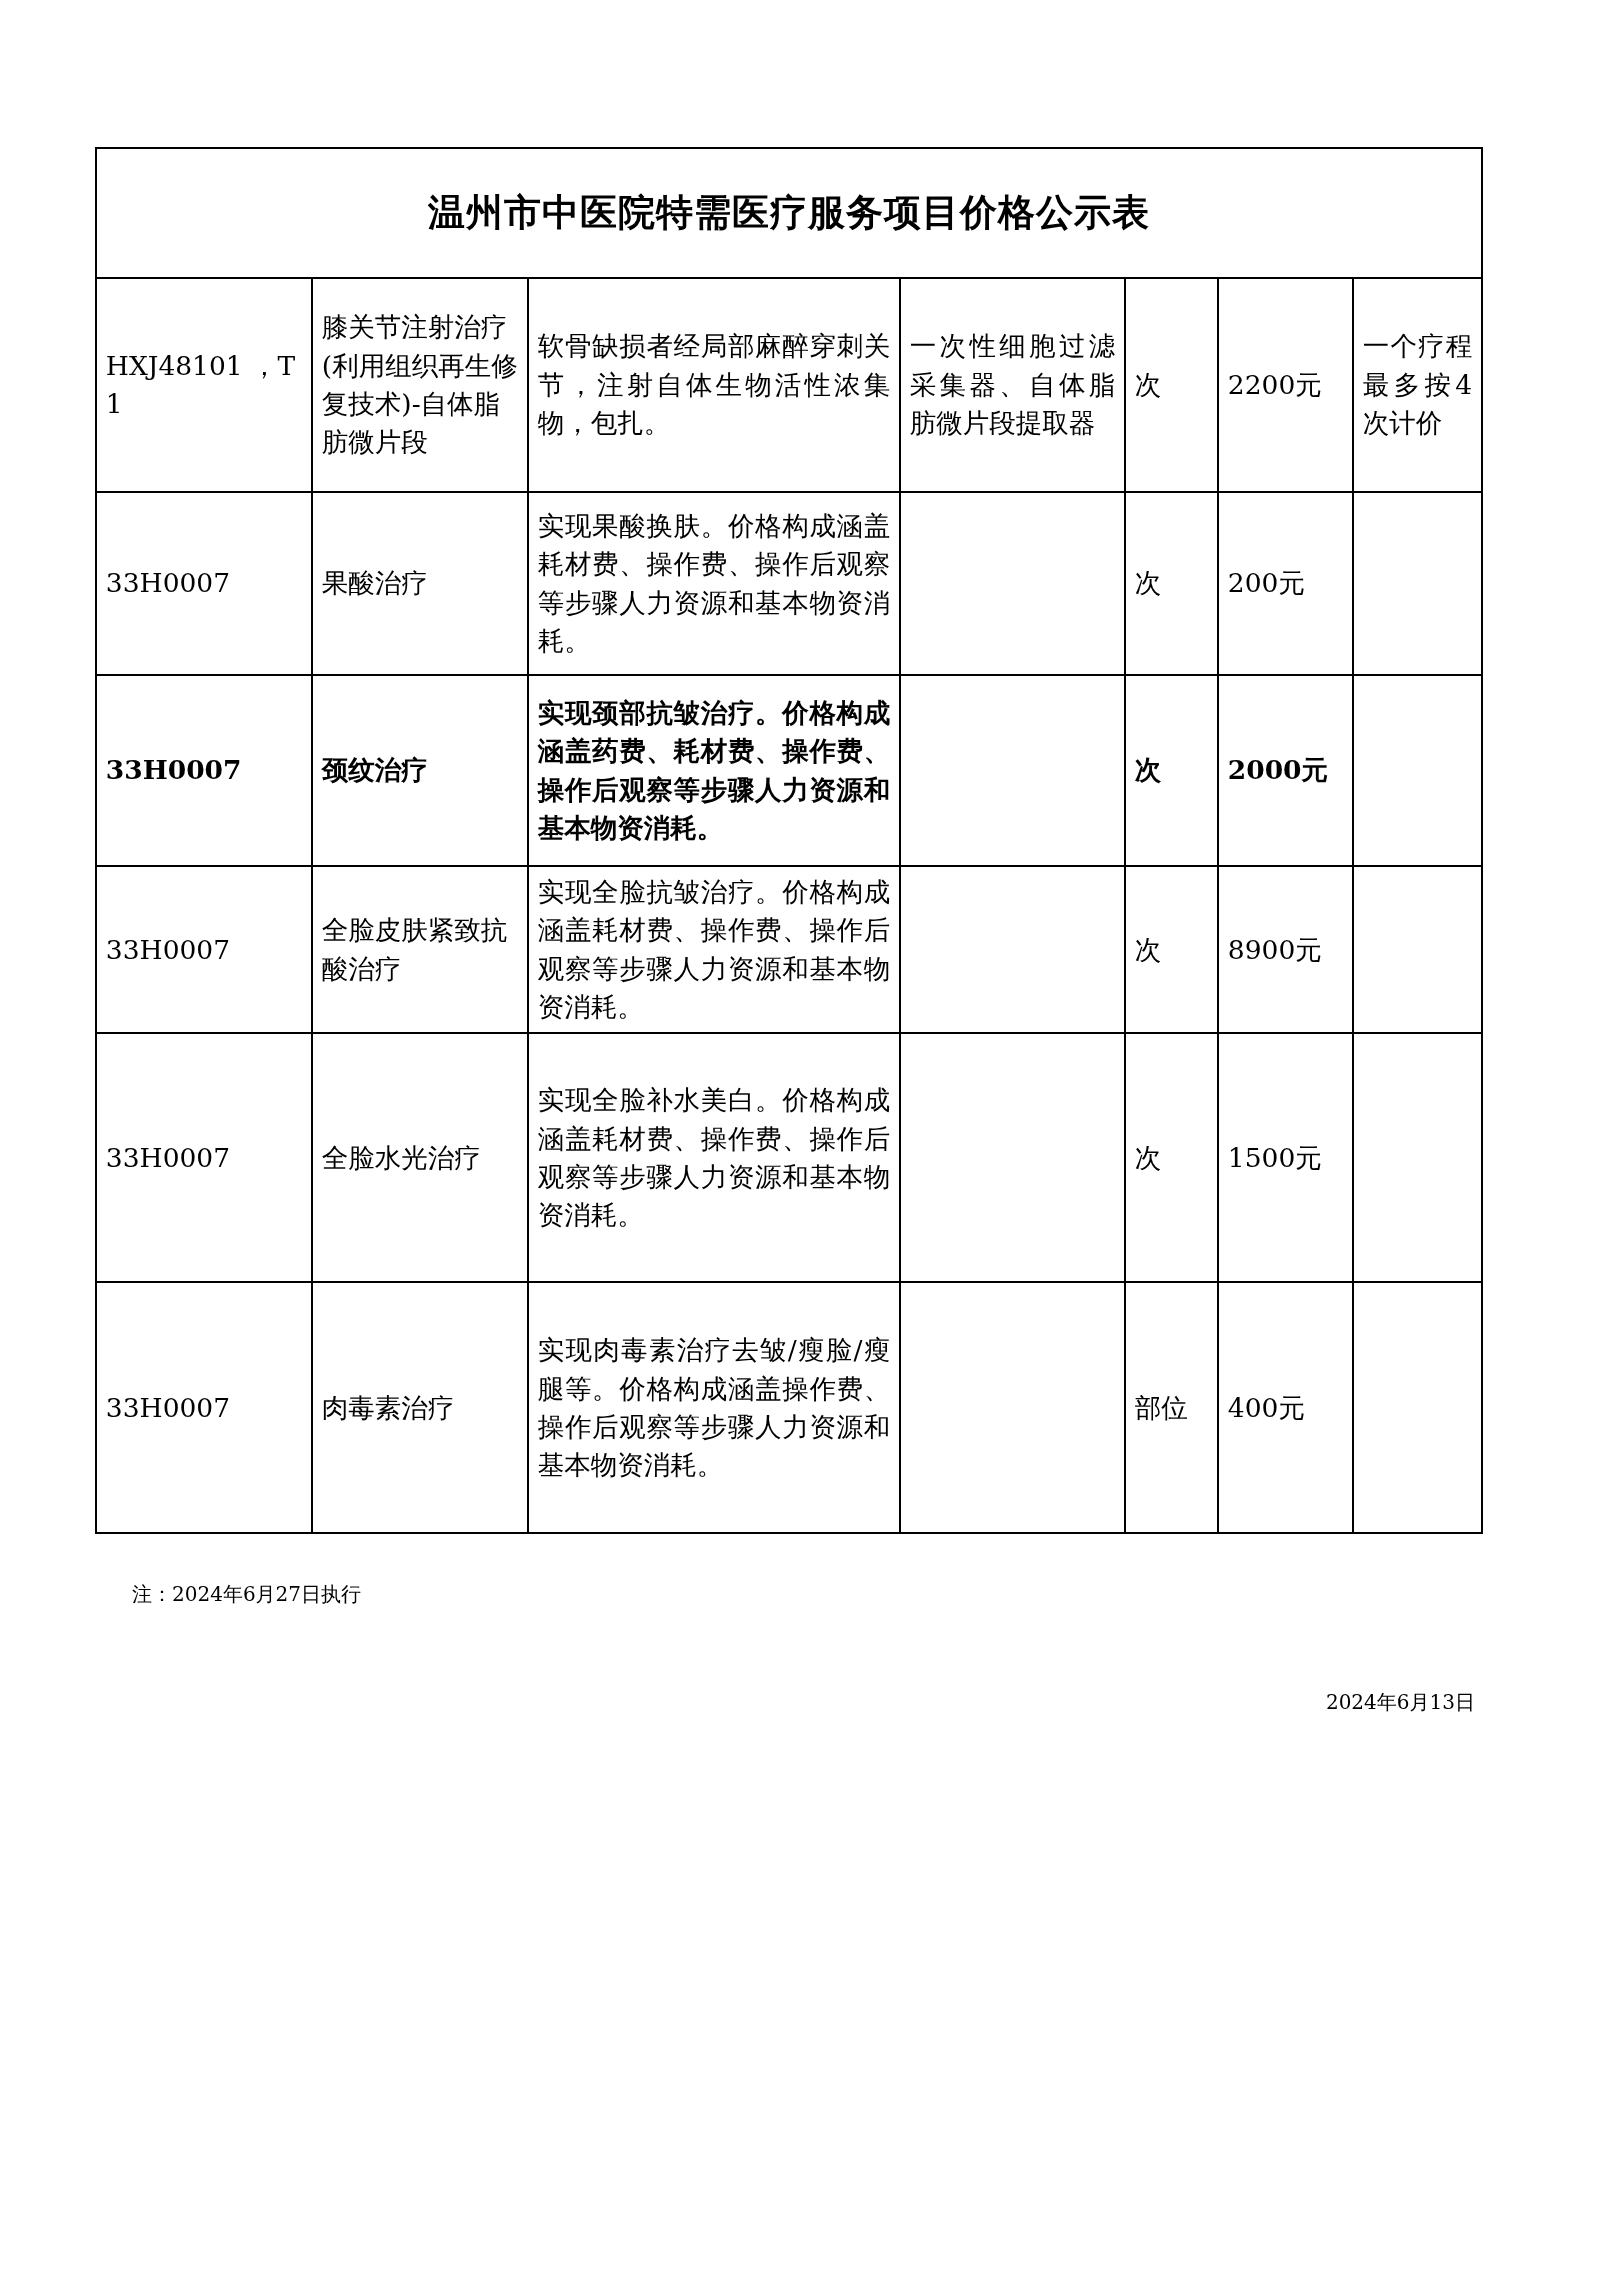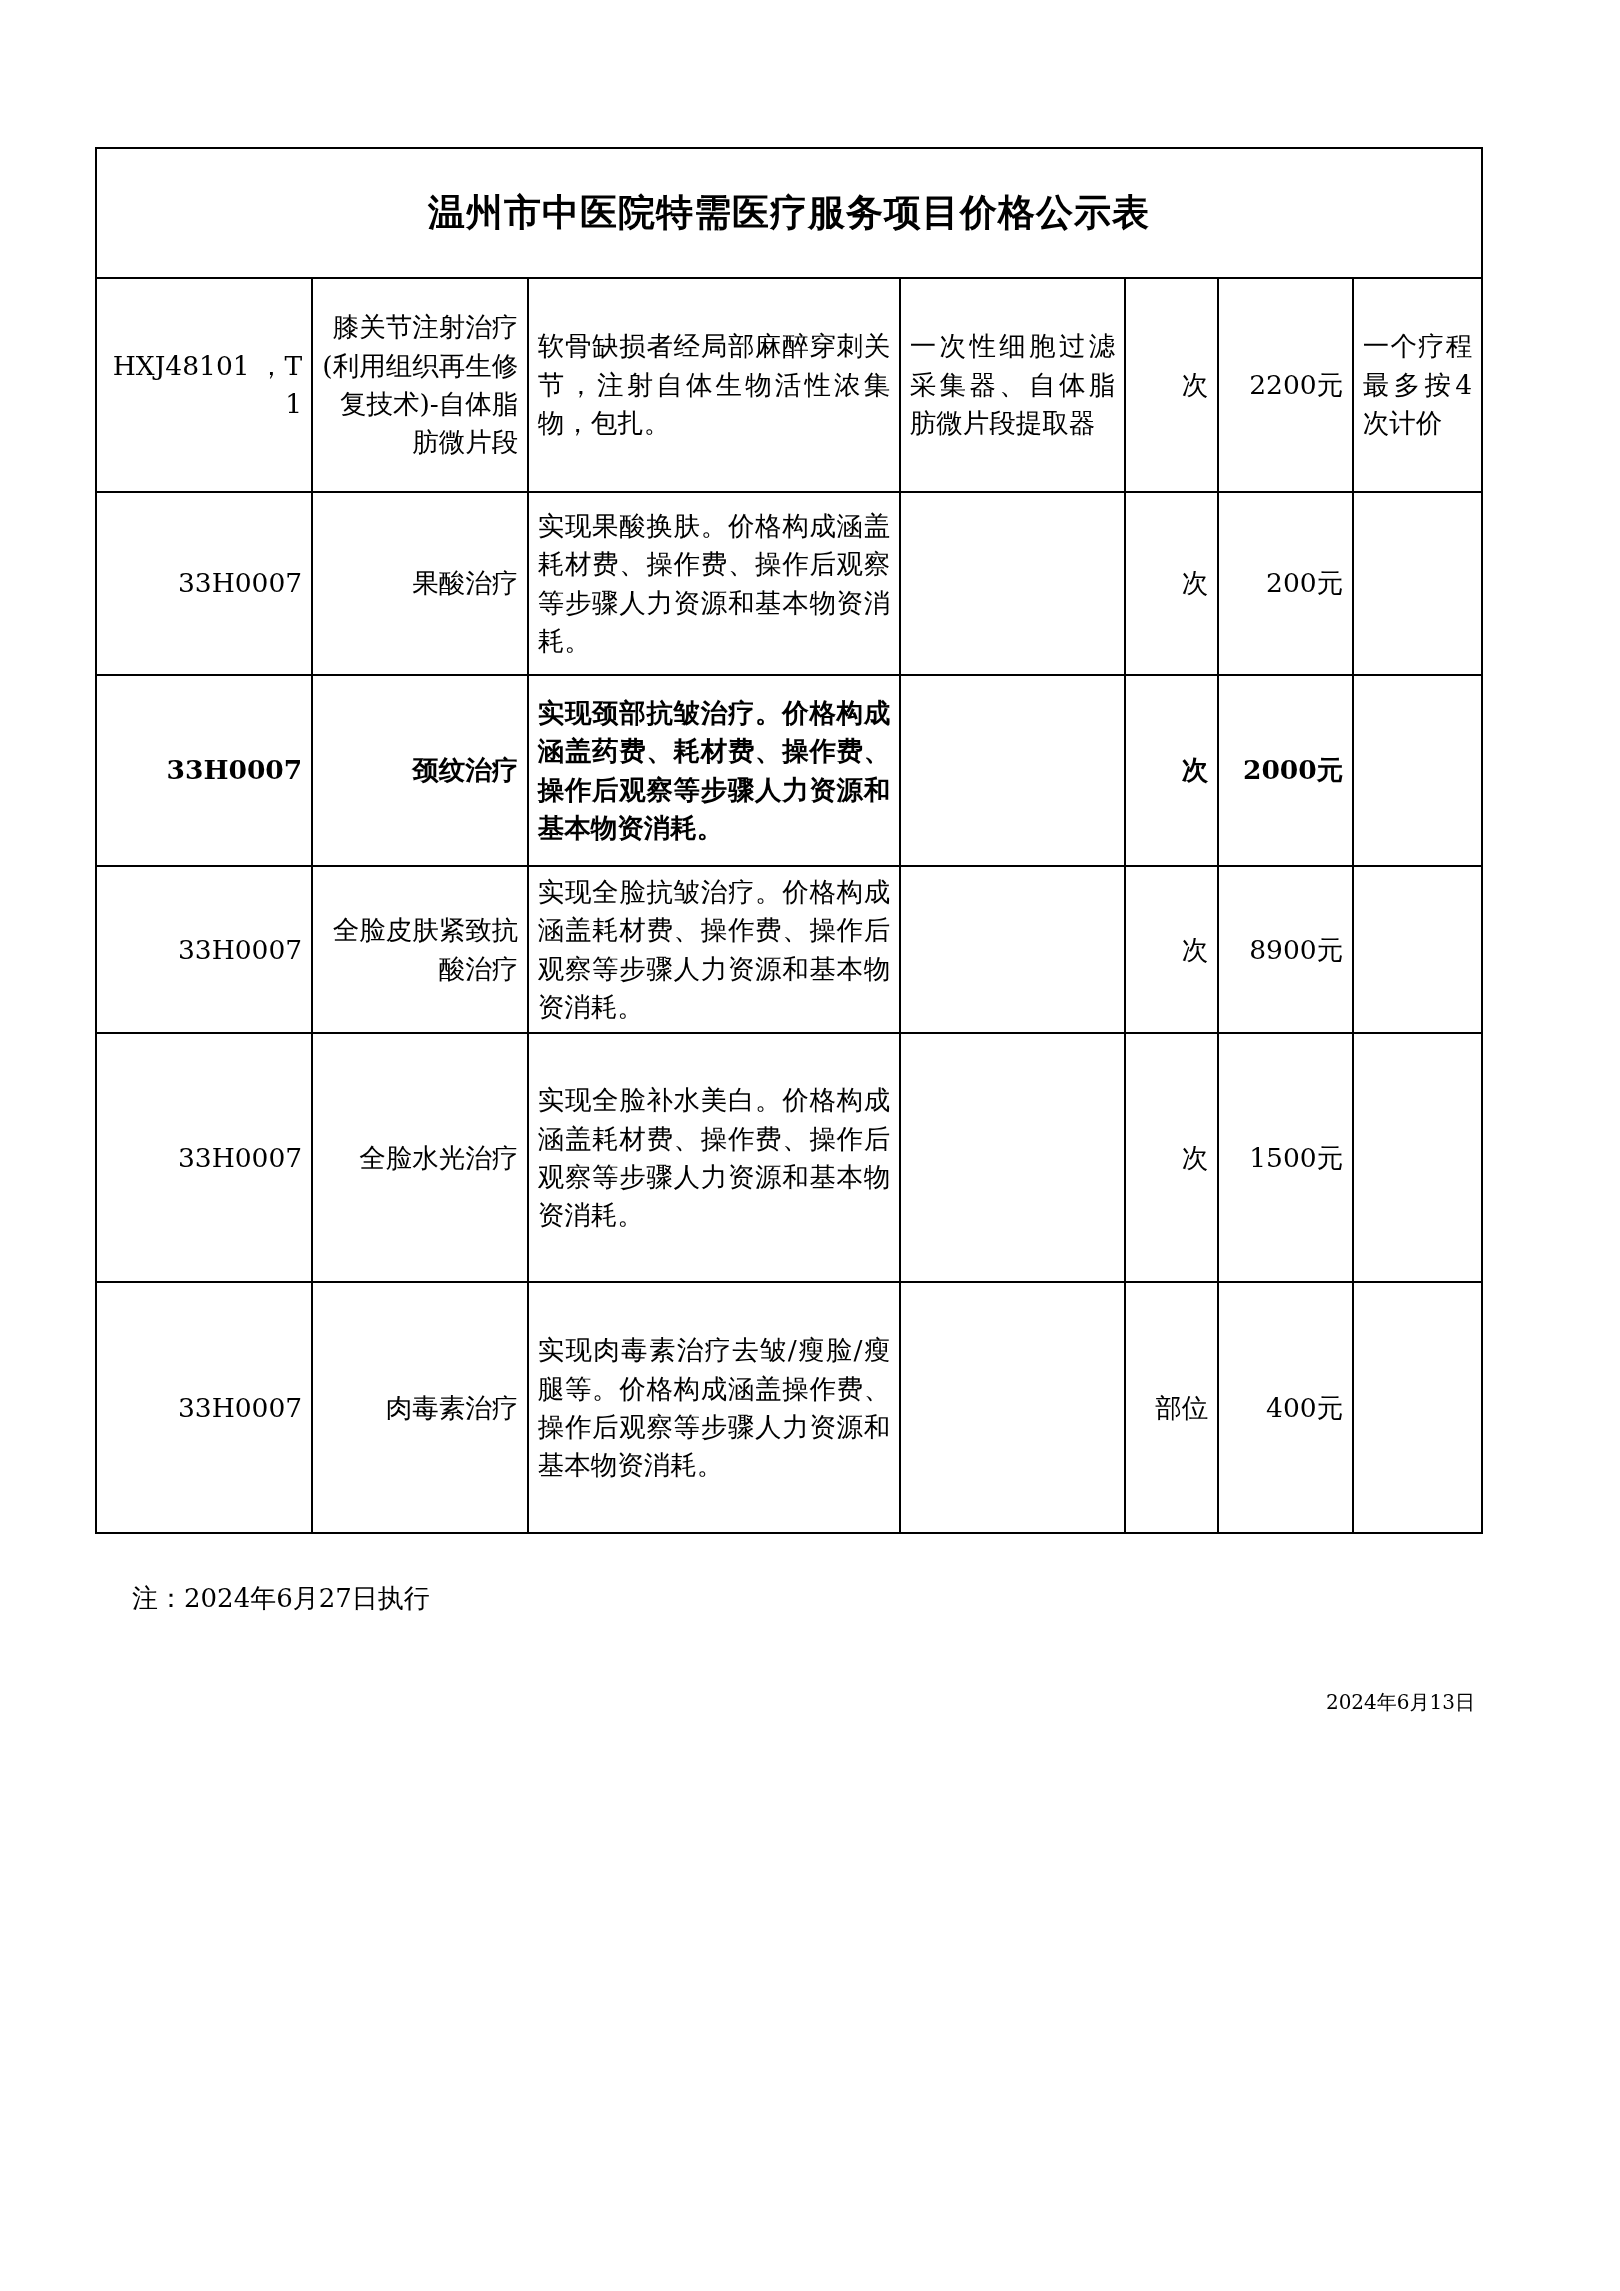--- a/index.html
+++ b/index.html
@@ -46,27 +46,27 @@
     font-weight: bold;
     white-space: pre-line;
     border-bottom: 2.9px solid #000;
   }
   .row-0 td { height: 214px; }
   .row-1 td { height: 183px; }
   .row-2 td { height: 191px; font-weight: bold; }
   .row-3 td { height: 162px; border-radius: 19px; }
   .row-4 td { height: 249px; }
   .row-5 td { height: 251px; }
-  td.center { text-align: right; }
+  td.center { text-align: left; }
   td.justify { text-align: justify; }
   .note {
     position: absolute;
     left: 132px;
     top: 1580px;
-    font-size: 26px;
+    font-size: 20px;
     line-height: 1.4;
   }
   .doc-date {
     position: absolute;
     right: 145px;
     top: 1688px;
     font-size: 20px;
     line-height: 1.4;
     text-align: center;
   }

